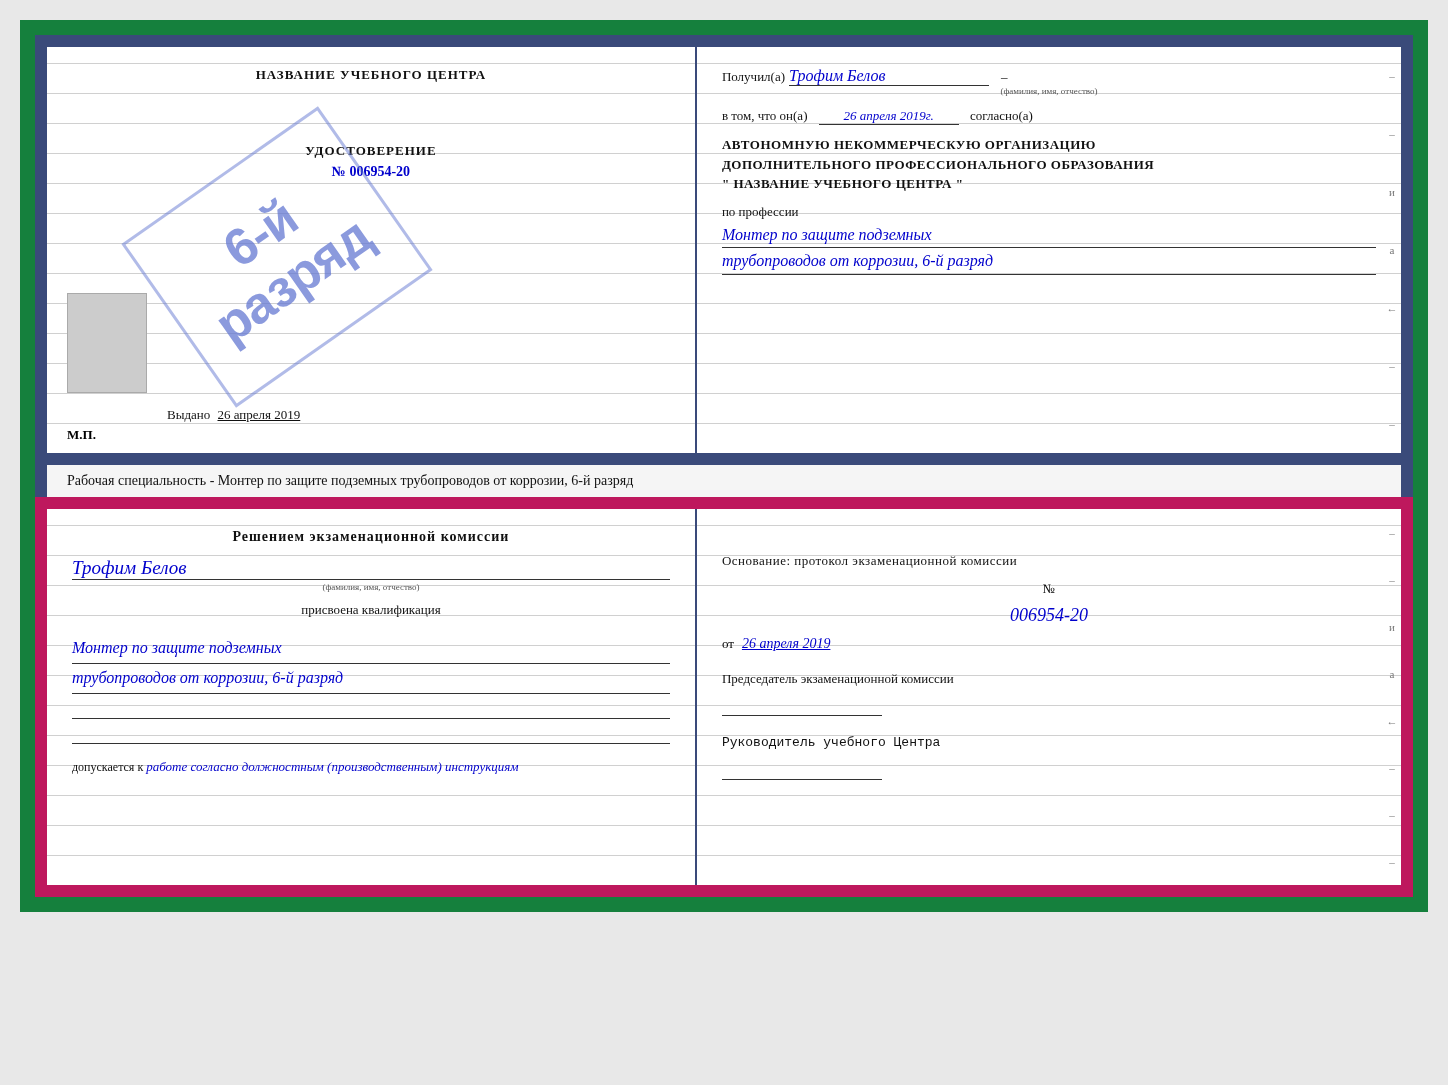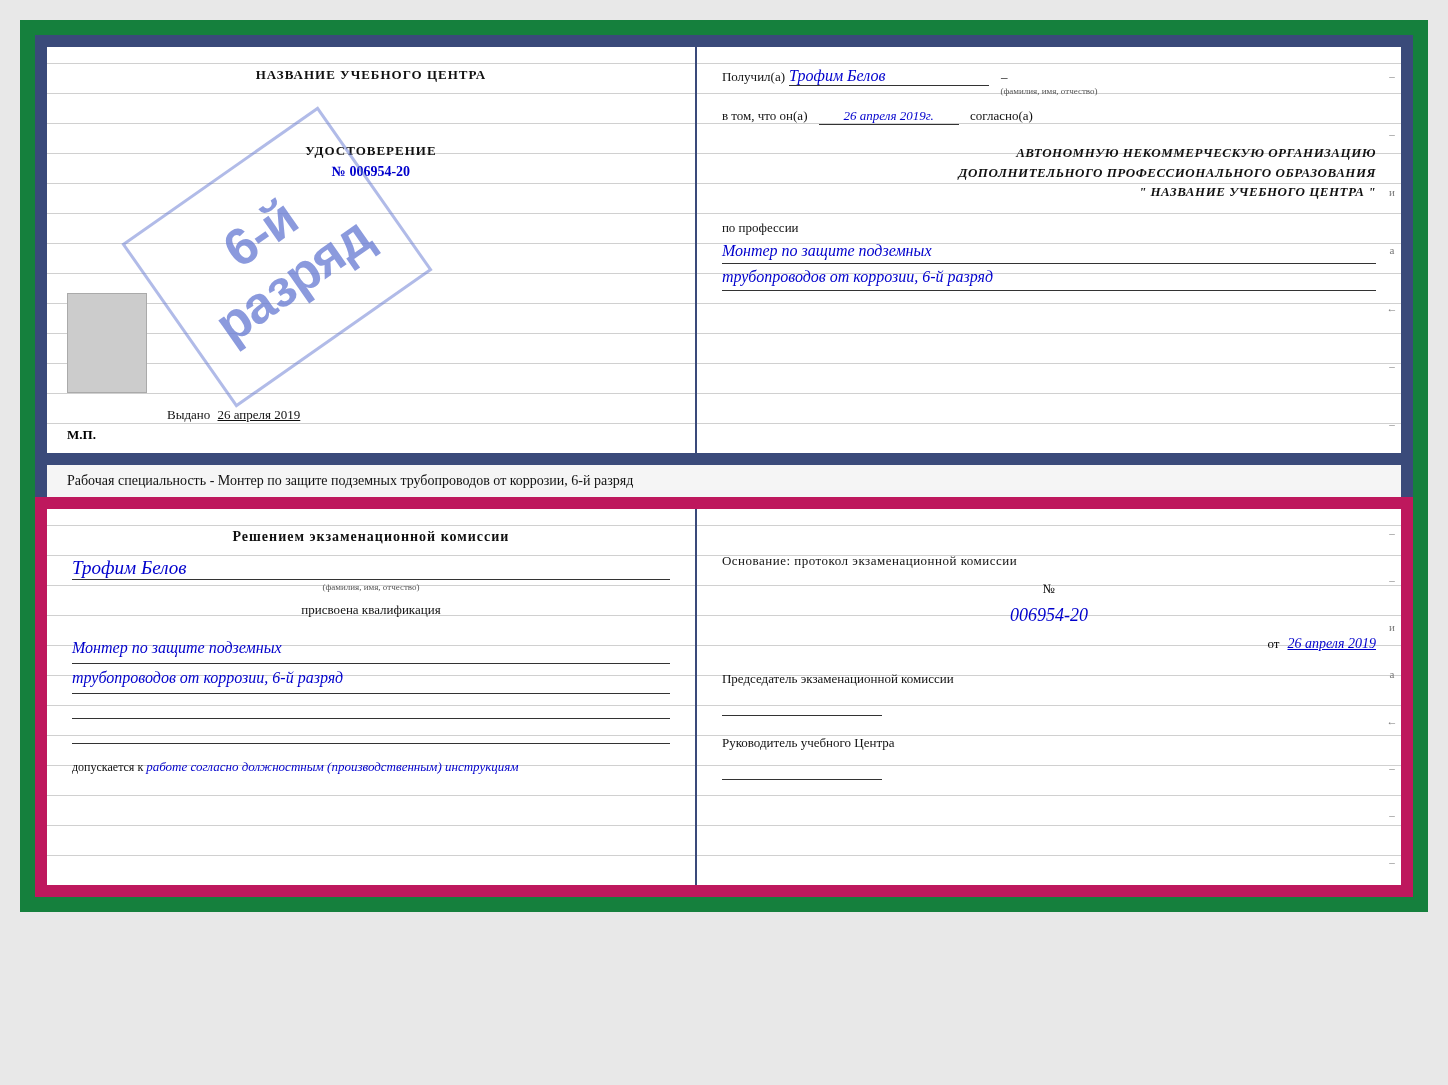--- a/index.html
+++ b/index.html
@@ -188,29 +188,28 @@
       text-align: center;
     }
 
     .okonchil {
       font-size: 13px;
       color: #111;
       margin-left: 8px;
     }
 
     .org-block {
-      margin: 18px 0;
-      font-size: 13px;
-      text-align: right;
+      margin: 10px 0;
+      font-size: 13px;
+      text-align: left;
       text-transform: uppercase;
       font-weight: bold;
       letter-spacing: 0.5px;
       color: #111;
       line-height: 1.5;
-      font-style: italic;
     }
 
     .po-professii {
       font-size: 13px;
       margin-top: 8px;
       color: #111;
     }
 
     .profession-handwritten {
       font-size: 16px;
@@ -392,20 +391,21 @@
     .sign-line {
       border-bottom: 1px solid #333;
       display: block;
       height: 20px;
       width: 160px;
       margin-top: 8px;
     }
 
     .rukovoditel-block {
       margin-top: 18px;
+      font-family: Liberation Mono, monospace;
     }
 
   </style>
 </head>
 <body>
 
 <div class="page-container">
 
   <div class="certificate-top">
 
@@ -512,21 +512,21 @@
 
     <div class="cert-bottom-right">
 
       <div class="osnovanie">Основание: протокол экзаменационной комиссии</div>
 
       <div style="text-align:center; margin: 8px 0;">
         <span style="font-size:13px;">№</span>
         <span class="protocol-number-hw">006954-20</span>
       </div>
 
-      <div style="margin-bottom:12px;text-align:right;">
+      <div style="margin-bottom:12px;">
         <span style="font-size:13px;">от</span>
         <span class="ot-date-hw" style="margin-left:4px; text-decoration:underline;">26 апреля 2019</span>
       </div>
 
       <div class="predsedatel-block">
         <div class="predsedatel-label">Председатель экзаменационной комиссии</div>
         <span class="sign-line"></span>
       </div>
 
       <div class="rukovoditel-block">

